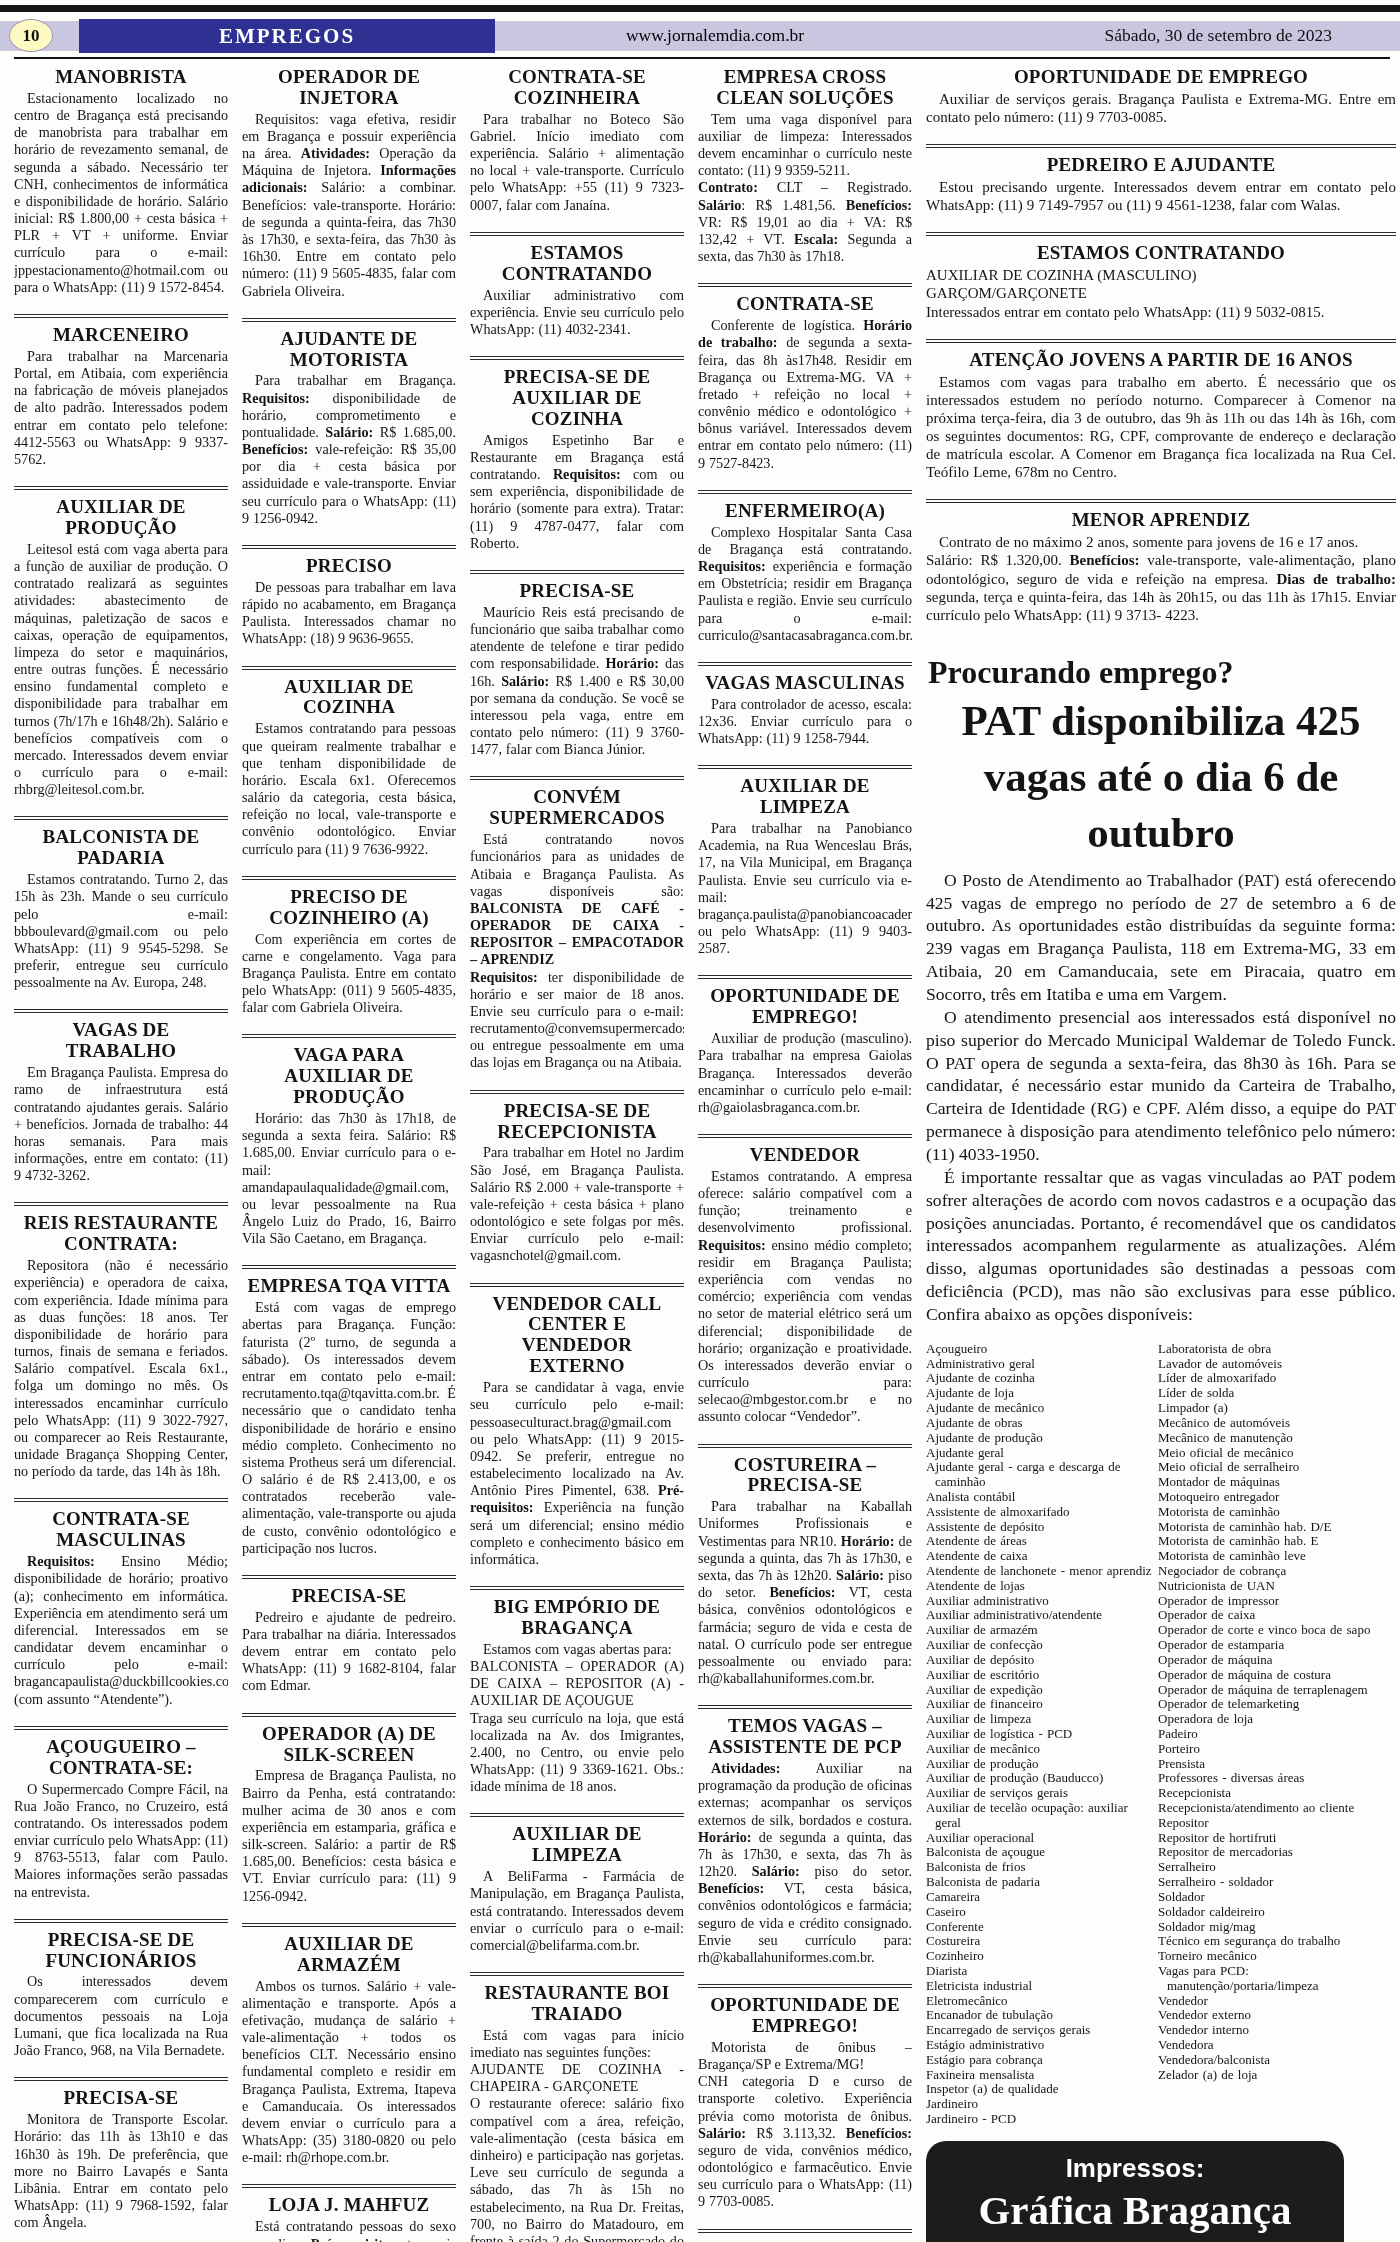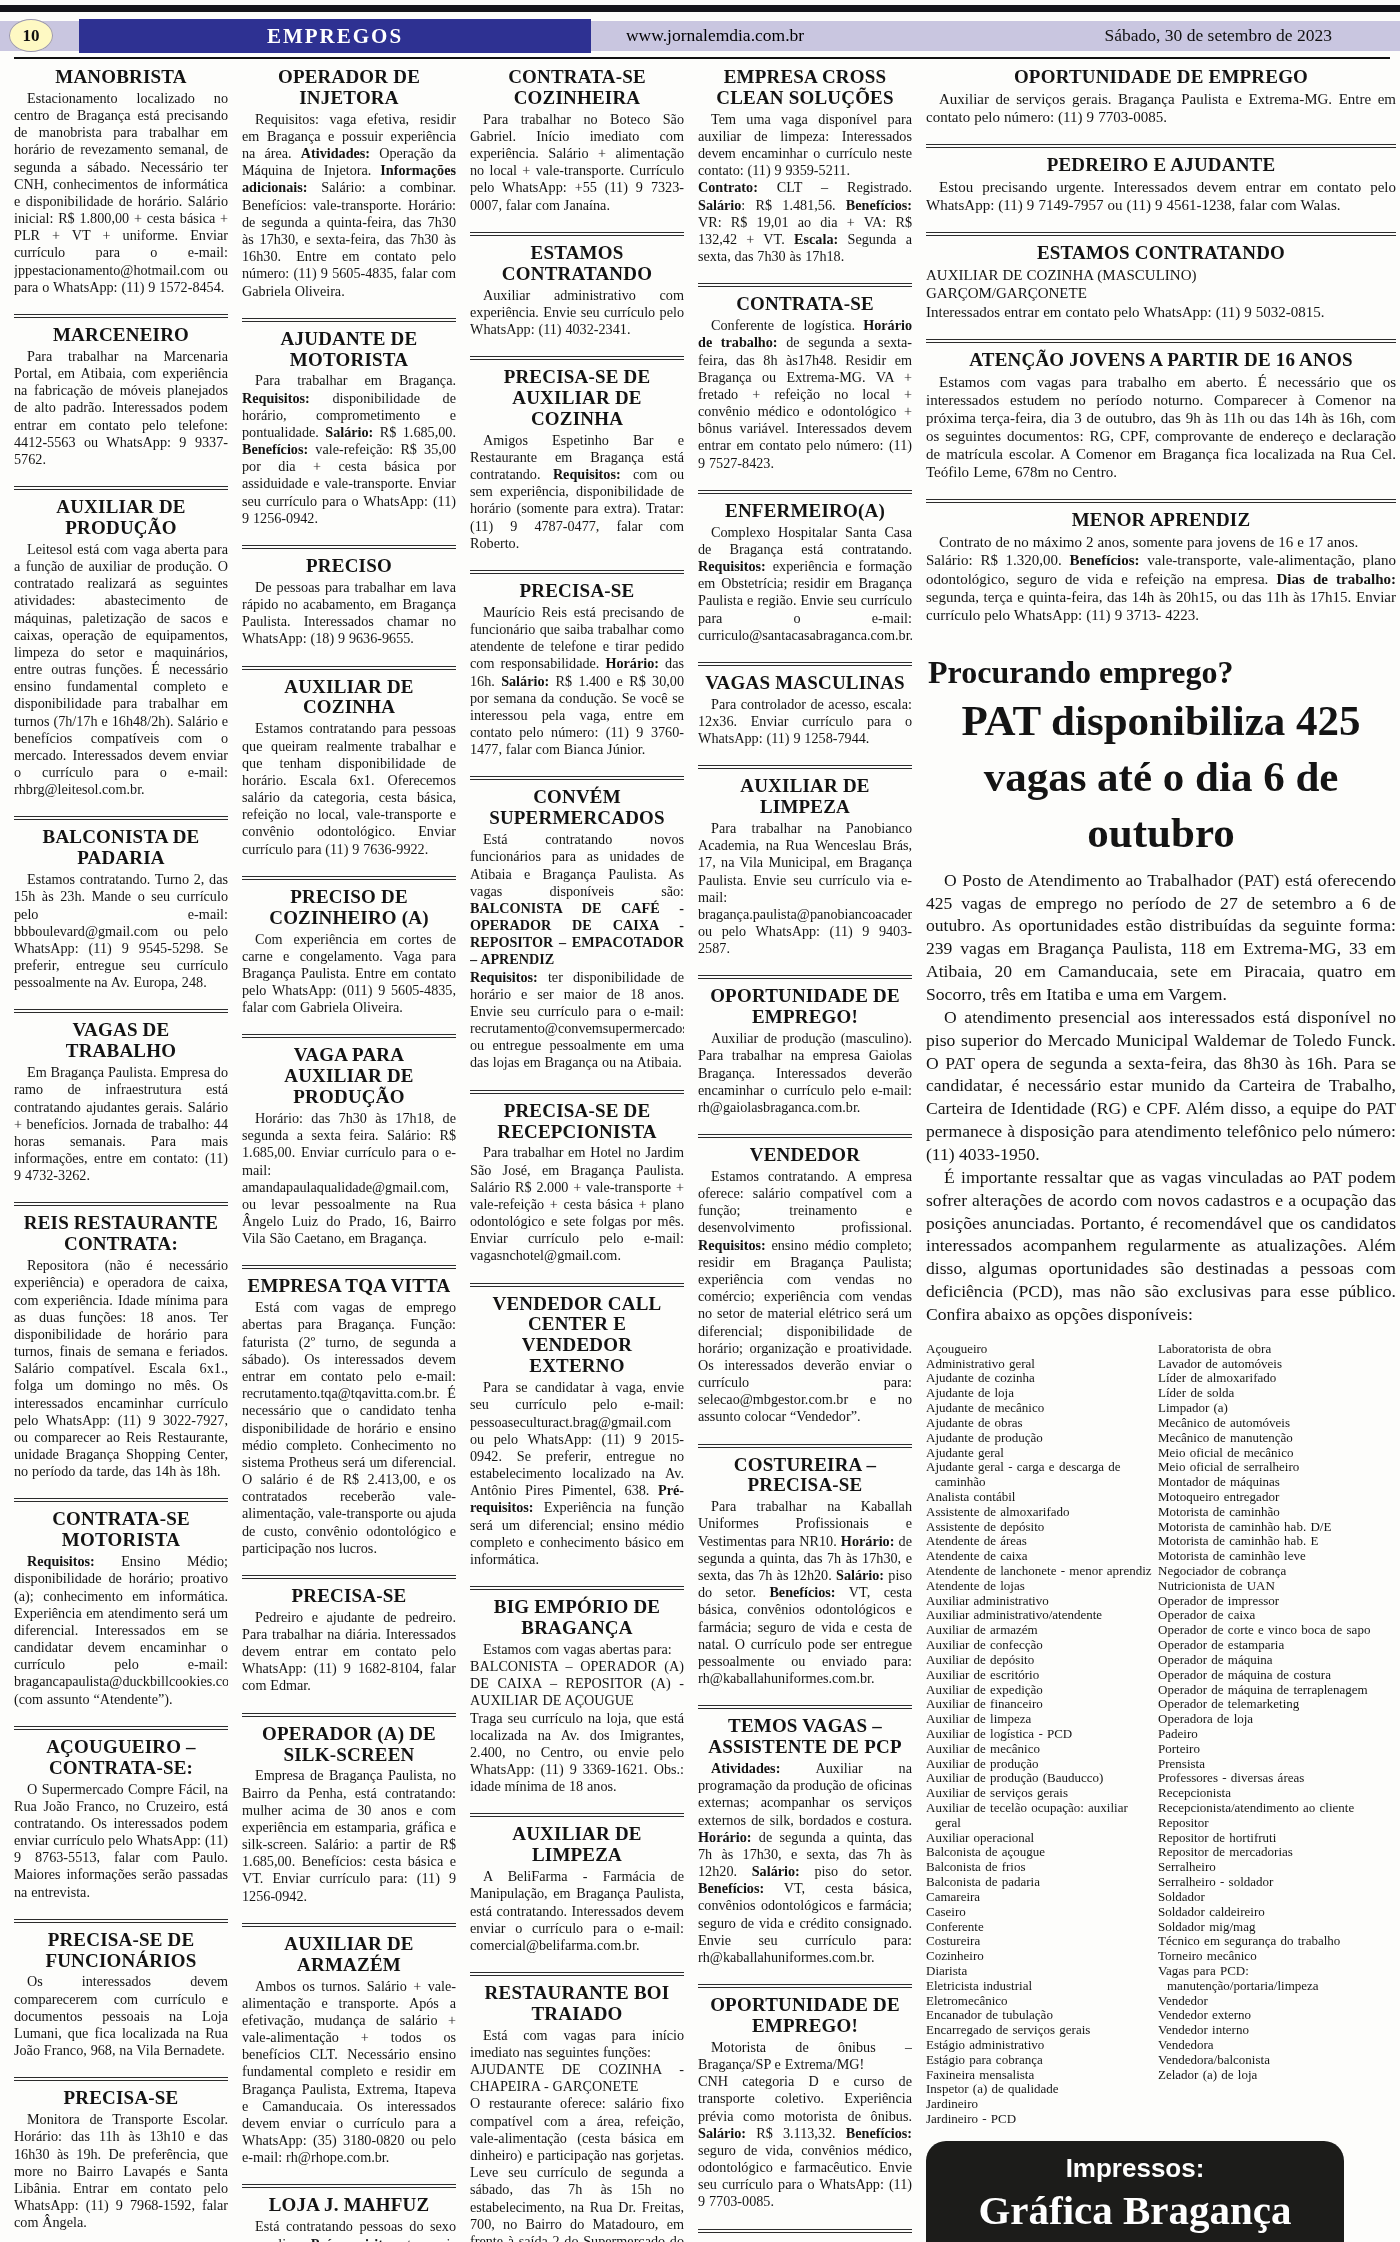--- a/index.html
+++ b/index.html
@@ -10,21 +10,21 @@
   .page{position:relative;width:1400px;height:2242px;}
   .top-black-rule{height:7px;background:#15151a;margin:5px 0 9px 0;}
   
   .masthead{position:relative;height:30px;background:#c9c6e0;margin:0 0 0 0;}
   .pagenum{
     position:absolute;left:9px;top:-2px;width:44px;height:33px;background:#fef9c3;
     border-radius:50%;display:flex;align-items:center;justify-content:center;
     font-weight:bold;font-size:17px;color:#111;box-shadow:0 0 0 1px #9a97b5 inset;
   }
   .section-box{
-    position:absolute;left:79px;top:-2px;width:512px;height:34px;background:#2e3192;
+    position:absolute;left:79px;top:-2px;width:416px;height:34px;background:#2e3192;
     color:#fff;display:flex;align-items:center;justify-content:center;
     font-weight:bold;font-size:21px;letter-spacing:2px;
   }
   .site{position:absolute;left:600px;top:4px;width:230px;text-align:center;font-size:17.5px;color:#000000;}
   .mast-date{position:absolute;right:68px;top:4px;font-size:17.5px;color:#101010;}
   
   .content{
     margin:6px 10px 0 14px;border-top:2px solid #111;padding-top:1px;
     display:grid;grid-template-columns:214px 214px 214px 214px 470px;column-gap:14px;
   }
@@ -98,21 +98,21 @@
         </div>
         <div class="ad">
           <div class="ad-title">VAGAS DE TRABALHO</div>
           <div class="ad-body">Em Bragança Paulista. Empresa do ramo de infraestrutura está contratando ajudantes gerais. Salário + benefícios. Jornada de trabalho: 44 horas semanais. Para mais informações, entre em contato: (11) 9 4732-3262.</div>
         </div>
         <div class="ad">
           <div class="ad-title">REIS RESTAURANTE CONTRATA:</div>
           <div class="ad-body">Repositora (não é necessário experiência) e operadora de caixa, com experiência. Idade mínima para as duas funções: 18 anos. Ter disponibilidade de horário para turnos, finais de semana e feriados. Salário compatível. Escala 6x1., folga um domingo no mês. Os interessados encaminhar currículo pelo WhatsApp: (11) 9 3022-7927, ou comparecer ao Reis Restaurante, unidade Bragança Shopping Center, no período da tarde, das 14h às 18h.</div>
         </div>
         <div class="ad">
-          <div class="ad-title">CONTRATA-SE MOTORISTA</div>
+          <div class="ad-title">CONTRATA-SE MASCULINAS</div>
           <div class="ad-body"><b>Requisitos:</b> Ensino Médio; disponibilidade de horário; proativo (a); conhecimento em informática. Experiência em atendimento será um diferencial. Interessados em se candidatar devem encaminhar o currículo pelo e-mail: bragancapaulista@duckbillcookies.com.br (com assunto “Atendente”).</div>
         </div>
         <div class="ad">
           <div class="ad-title">AÇOUGUEIRO – CONTRATA-SE:</div>
           <div class="ad-body">O Supermercado Compre Fácil, na Rua João Franco, no Cruzeiro, está contratando. Os interessados podem enviar currículo pelo WhatsApp: (11) 9 8763-5513, falar com Paulo. Maiores informações serão passadas na entrevista.</div>
         </div>
         <div class="ad">
           <div class="ad-title">PRECISA-SE DE FUNCIONÁRIOS</div>
           <div class="ad-body">Os interessados devem comparecerem com currículo e documentos pessoais na Loja Lumani, que fica localizada na Rua João Franco, 968, na Vila Bernadete.</div>
         </div>

